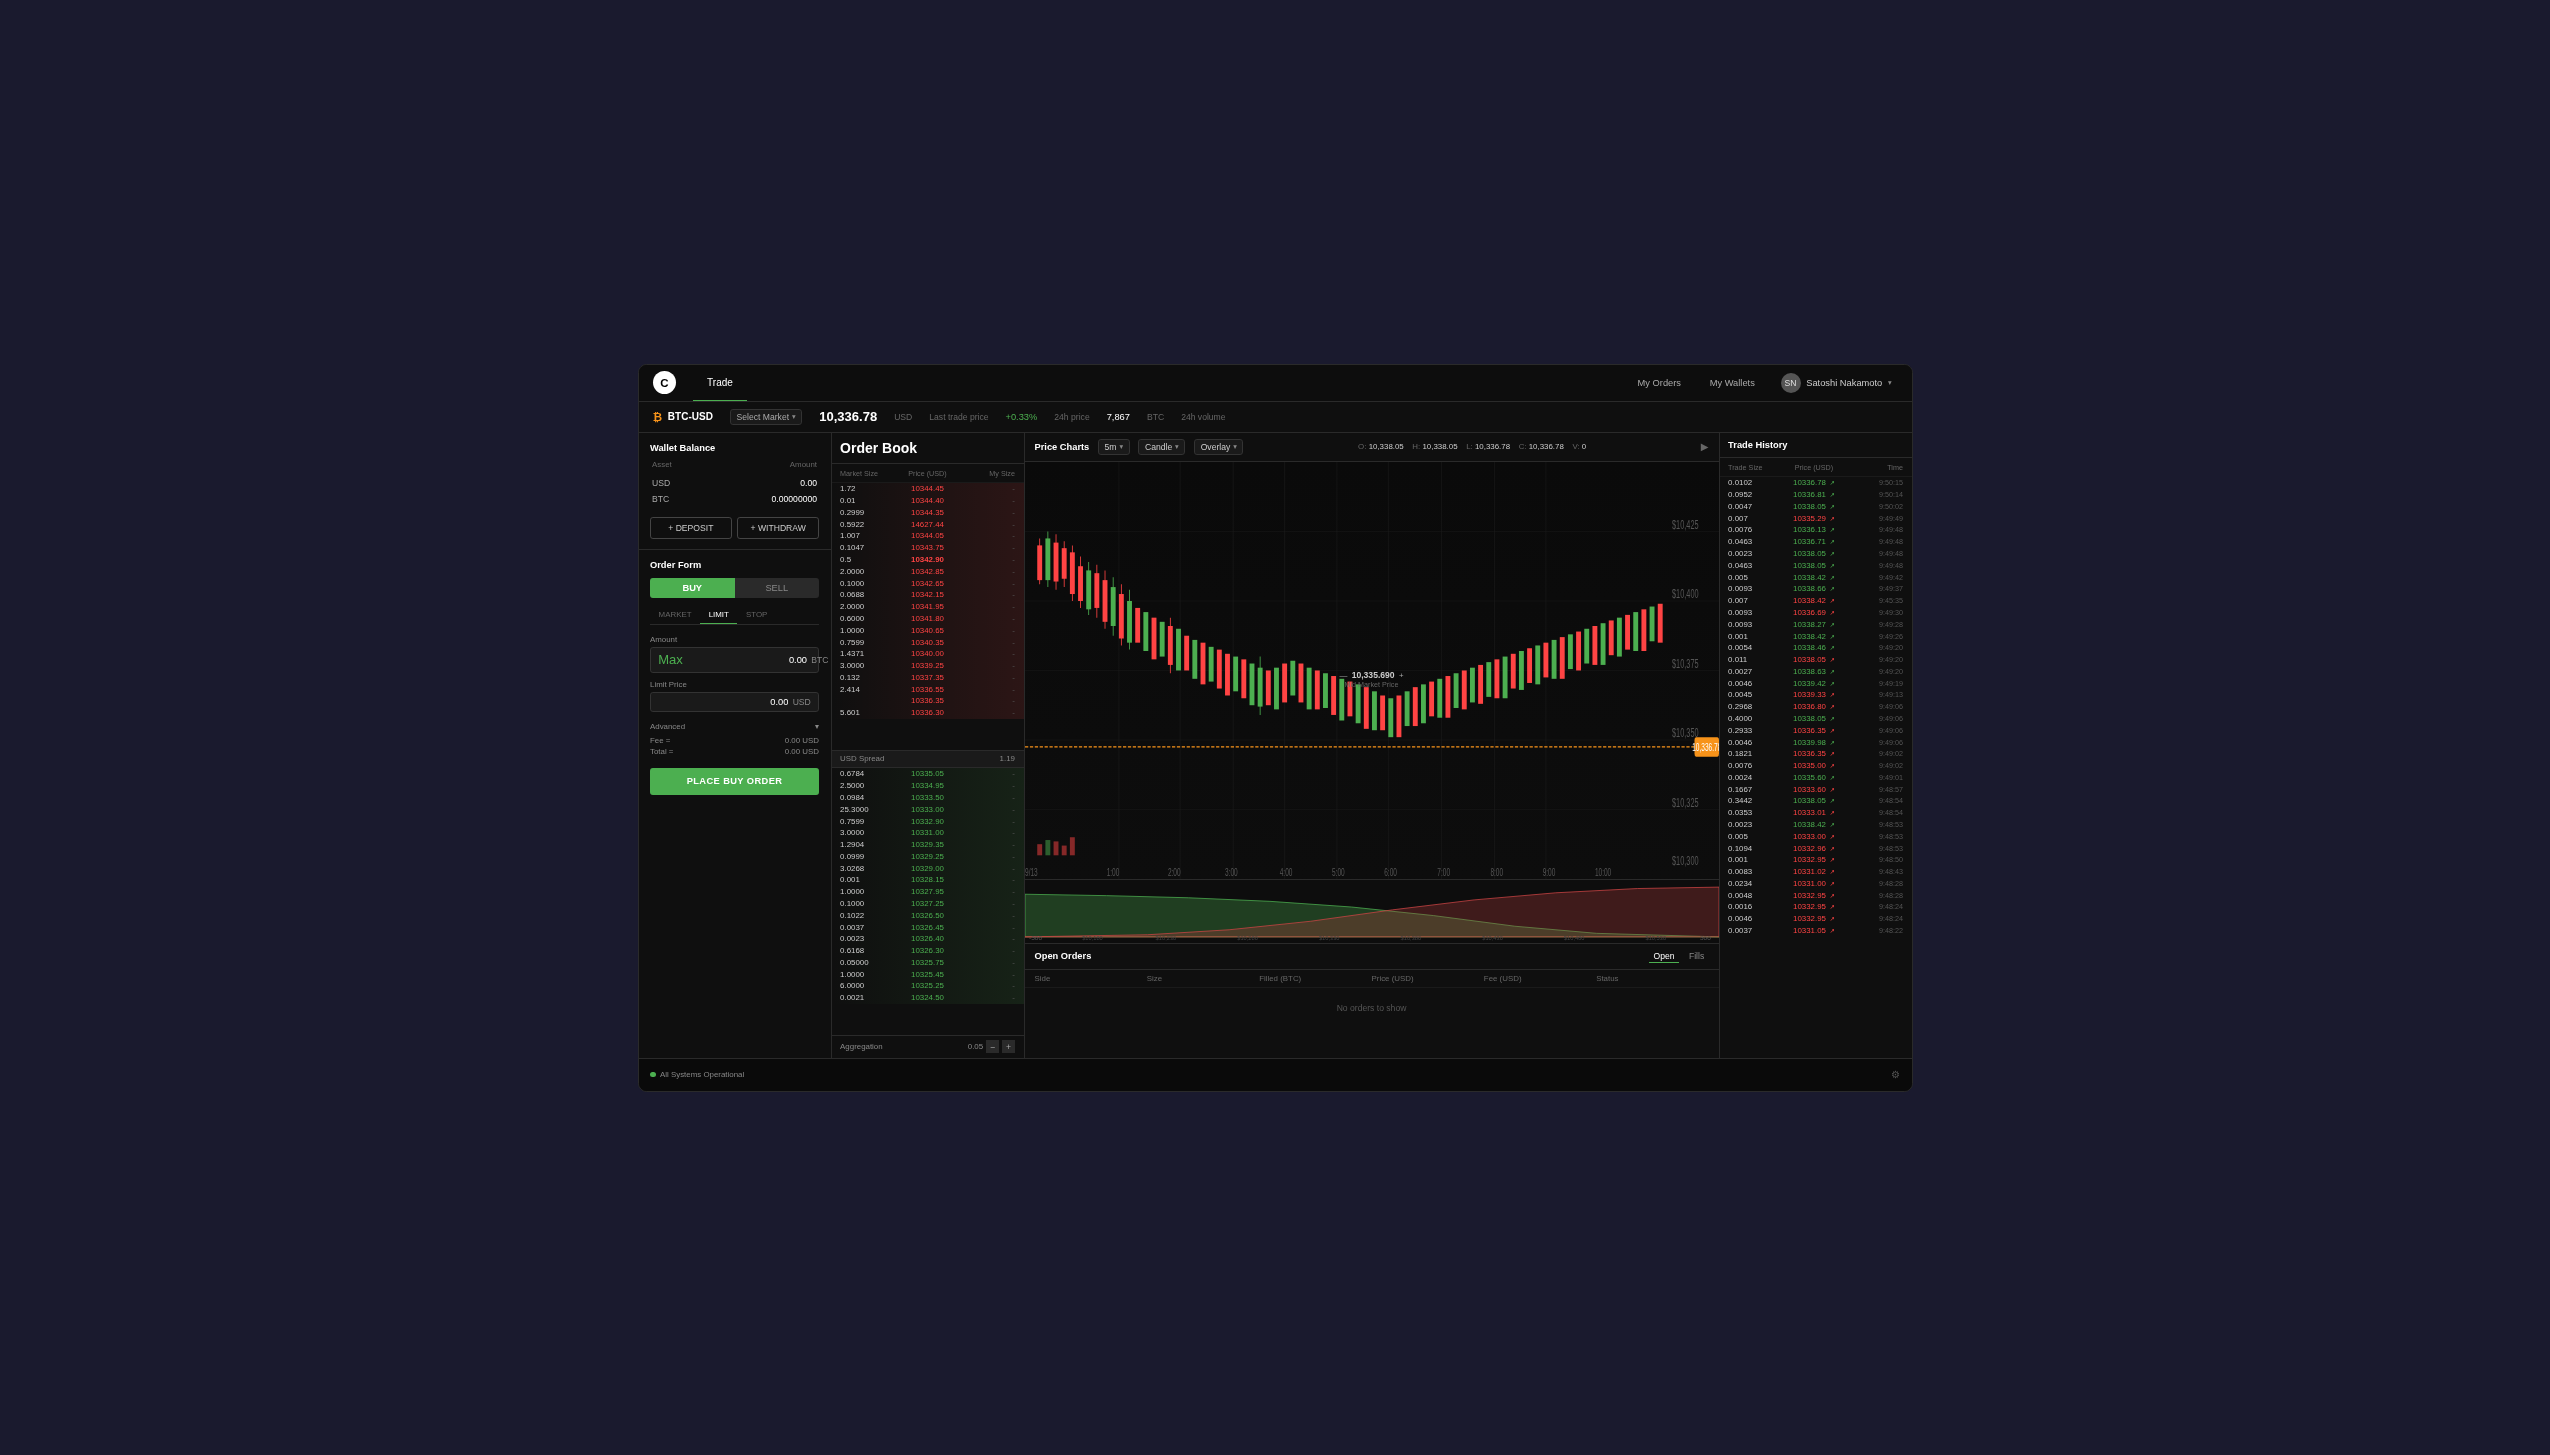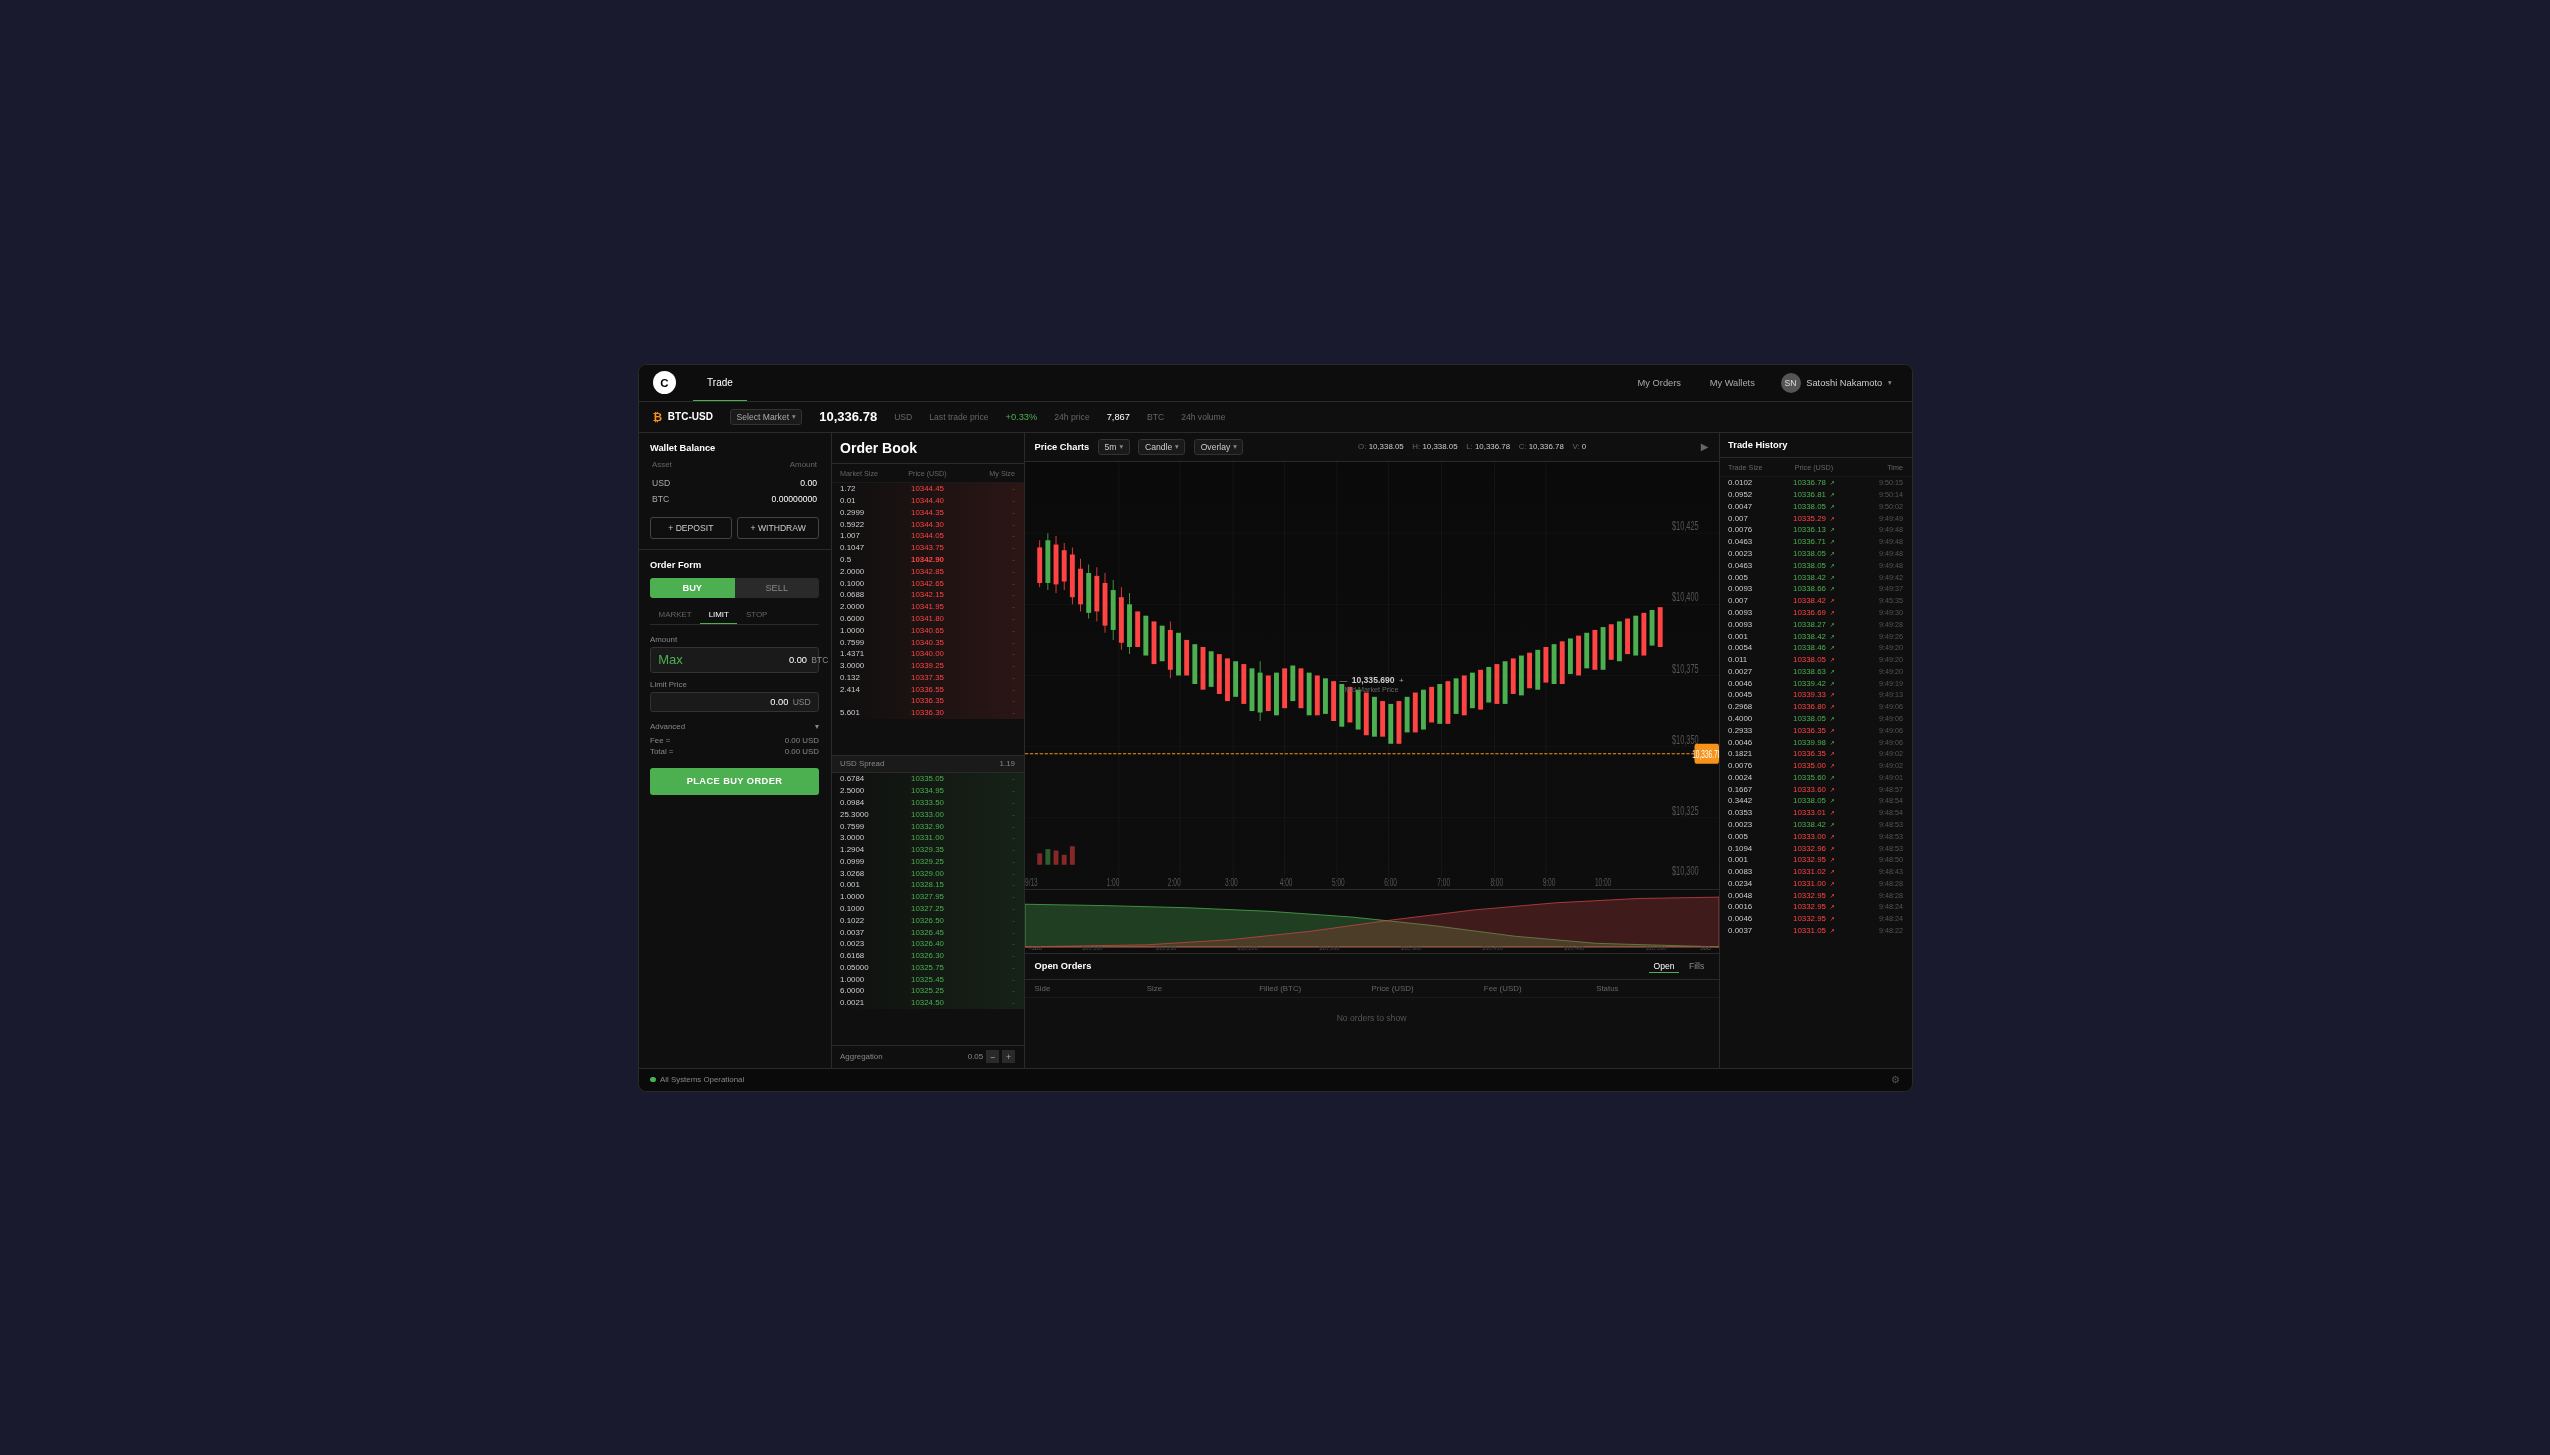--- a/index.html
+++ b/index.html
@@ -507,21 +507,21 @@
       align-items: center;
     }
     .trade-size { width: 36px; color: #ccc; }
     .trade-price { flex: 1; text-align: center; }
     .trade-price.up { color: #4caf50; }
     .trade-price.dn { color: #ff4444; }
     .trade-arrow { font-size: 6.4px; margin-left: 1.4px; }
     .trade-time { min-width: 39px; text-align: right; color: #555; font-size: 7.2px; }
     
     .status-bar {
-      height: 23px;
+      height: 33px;
       background: #0a0a0a;
       border-top: 0.7px solid #2a2a2a;
       display: flex;
       align-items: center;
       padding: 0 11.5px;
       justify-content: space-between;
       flex-shrink: 0;
     }
     .status-indicator {
       display: flex;
@@ -679,21 +679,21 @@
                 <span class="ob-cell sell" style="text-align:center;">10344.40</span>
                 <span class="ob-cell" style="text-align:right;">-</span>
               </div>
             <div class="ob-row ob-row-bg-sell">
                 <span class="ob-cell">0.2999</span>
                 <span class="ob-cell sell" style="text-align:center;">10344.35</span>
                 <span class="ob-cell" style="text-align:right;">-</span>
               </div>
             <div class="ob-row ob-row-bg-sell">
                 <span class="ob-cell">0.5922</span>
-                <span class="ob-cell sell" style="text-align:center;">10344.30</span>
+                <span class="ob-cell sell" style="text-align:center;">14627.44</span>
                 <span class="ob-cell" style="text-align:right;">-</span>
               </div>
             <div class="ob-row ob-row-bg-sell">
                 <span class="ob-cell">1.007</span>
                 <span class="ob-cell sell" style="text-align:center;">10344.05</span>
                 <span class="ob-cell" style="text-align:right;">-</span>
               </div>
             <div class="ob-row ob-row-bg-sell">
                 <span class="ob-cell">0.1047</span>
                 <span class="ob-cell sell" style="text-align:center;">10343.75</span>

